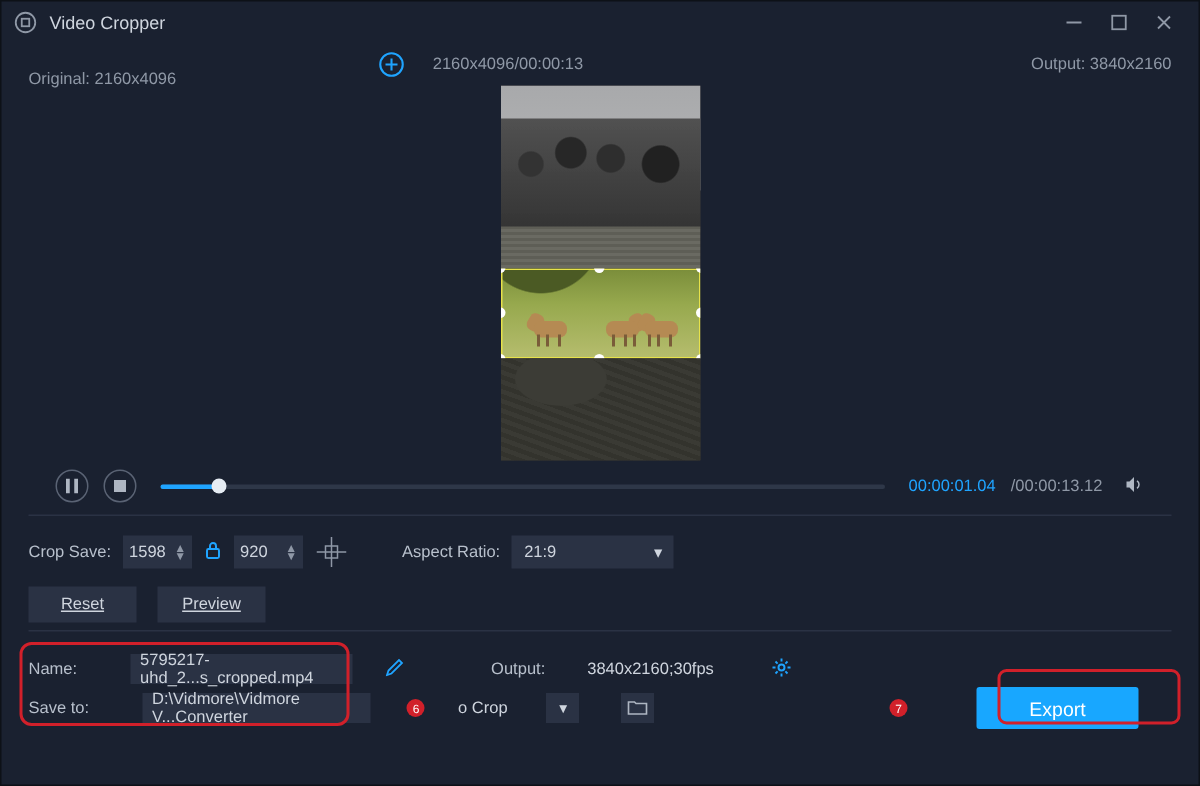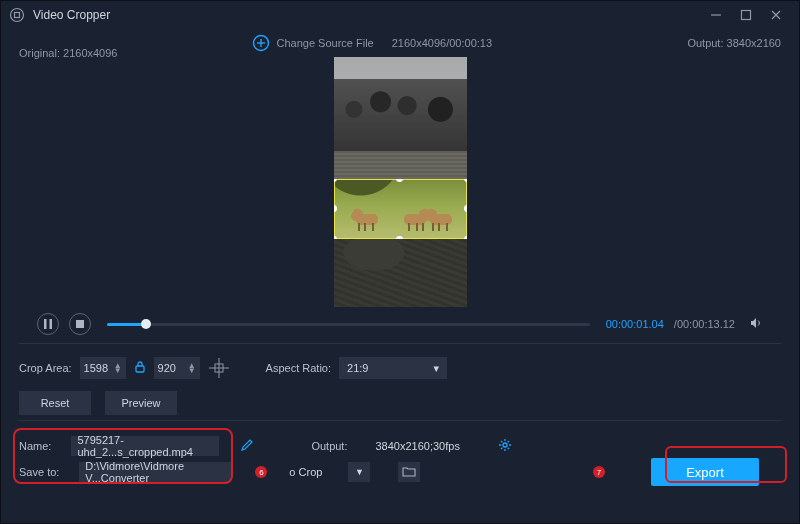--- a/index.html
+++ b/index.html
@@ -80,30 +80,30 @@
   .crop-row { height:36px; display:flex; align-items:center; padding:0 18px; gap:8px; }
   .lbl { color:#b8c0cc; font-size:11px; }
   .numbox { width:46px; height:22px; background:#2a3244; color:#cfd5de; display:flex;align-items:center; padding:0 4px; font-size:11px; justify-content:space-between;}
   .spin { display:flex; flex-direction:column; gap:0; }
   .spin span{ display:block; line-height:5px; font-size:8px; color:#8f98a6;}
   .lock { color:#1fa4ff; }
   .center-cross { width:22px;height:22px; display:flex;align-items:center;justify-content:center; border:1px solid transparent;}
   .aspect-dd { width:108px;height:22px; background:#2a3244; display:flex;align-items:center; padding:0 8px; font-size:11px; color:#cfd5de; justify-content:space-between;}
 
   .btn-row { height:34px; display:flex; align-items:center; padding:0 18px; gap:14px;}
-  .flat-btn { width:72px; height:24px; background:#2a3244; color:#cfd5de; display:flex;align-items:center;justify-content:center; font-size:11px;}
+  .flat-btn { width:72px; height:24px; background:#2a3244; color:#cfd5de; display:flex;align-items:center;justify-content:center; font-size:11px;text-decoration:underline;}
 
   .hr2 { height:1px; background:#2a3244; margin: 0 18px 6px; }
 
   
   .bottom { position:relative; padding: 6px 18px 10px; }
   .red-box-1 { position:absolute; left:12px; top:1px; width:220px; height:56px; border:2px solid #d1202a; border-radius:8px; pointer-events:none;}
   .red-box-2 { position:absolute; right:12px; bottom:12px; width:122px; height:37px; border:2px solid #d1202a; border-radius:6px; pointer-events:none;}
   .brow { height:26px; display:flex; align-items:center; gap:20px; }
-  .val-pill { background:#2a3244; color:#cfd5de; font-size:11px; height:20px; display:flex;align-items:center; padding:0 6px;}
+  .val-pill { background:#2a3244; color:#cfd5de; font-size:11px; height:20px; display:flex;align-items:center; padding:0 6px;margin-left:16px;}
   .pencil { color:#1fa4ff; margin-left:2px;}
   .gear { color:#1fa4ff; }
   .marker { width:12px;height:12px; background:#d1202a; color:#fff; font-size:8px; border-radius:50%; display:flex;align-items:center;justify-content:center;}
   .folder-pill { width:22px;height:20px; background:#2a3244; display:flex;align-items:center;justify-content:center;}
   .dd-pill { width:22px;height:20px; background:#2a3244; display:flex;align-items:center;justify-content:center;}
   .export-btn { width:108px; height:28px; background:#18a7ff; color:#fff; font-size:13px; display:flex;align-items:center;justify-content:center; border-radius:2px;}
 
   .cgap { width:20px; }
 </style>
 </head>
@@ -139,21 +139,20 @@
 <div class="source-row">
   <span class="orig-label">
     <span>Original:</span>&nbsp;<span>2160x4096</span>
   </span>
   <div class="change-src">
     <svg class="plus-circle" viewBox="0 0 18 18">
         <circle cx="9" cy="9" r="7.5" fill="none" stroke="#1fa4ff" stroke-width="1.4"></circle>
         <line x1="9" y1="5" x2="9" y2="13" stroke="#1fa4ff" stroke-width="1.4"></line>
         <line x1="5" y1="9" x2="13" y2="9" stroke="#1fa4ff" stroke-width="1.4"></line>
       </svg>
-    <span class="change-src-text">Change Source File</span>
   </div>
   <span class="srcinfo">2160x4096/00:00:13</span>
   <span class="output-label">
     <span>Output:</span>&nbsp;<span>3840x2160</span>
   </span>
 </div>
 
 <div class="preview-area">
   <div class="video-frame">
     <div class="sky"></div>
@@ -218,21 +217,21 @@
     <svg width="14" height="14" viewBox="0 0 14 14">
         <path d="M2 5h2l3-3v10l-3-3H2z" fill="#aeb6c2"></path>
         <path d="M9 4.5a3 3 0 010 5" fill="none" stroke="#aeb6c2" stroke-width="1"></path>
       </svg>
   </span>
 </div>
 
 <div class="hr"></div>
 
 <div class="crop-row">
-  <span class="lbl">Crop Area:</span>
+  <span class="lbl">Crop Save:</span>
   <div class="numbox">
     <span>1598</span>
     <div class="spin">
         <span>▲</span>
         <span>▼</span>
       </div>
   </div>
   <span class="lock">
     <svg width="12" height="14" viewBox="0 0 12 14">
         <rect x="2" y="6" width="8" height="6" rx="1" fill="none" stroke="#1fa4ff" stroke-width="1.3"></rect>

